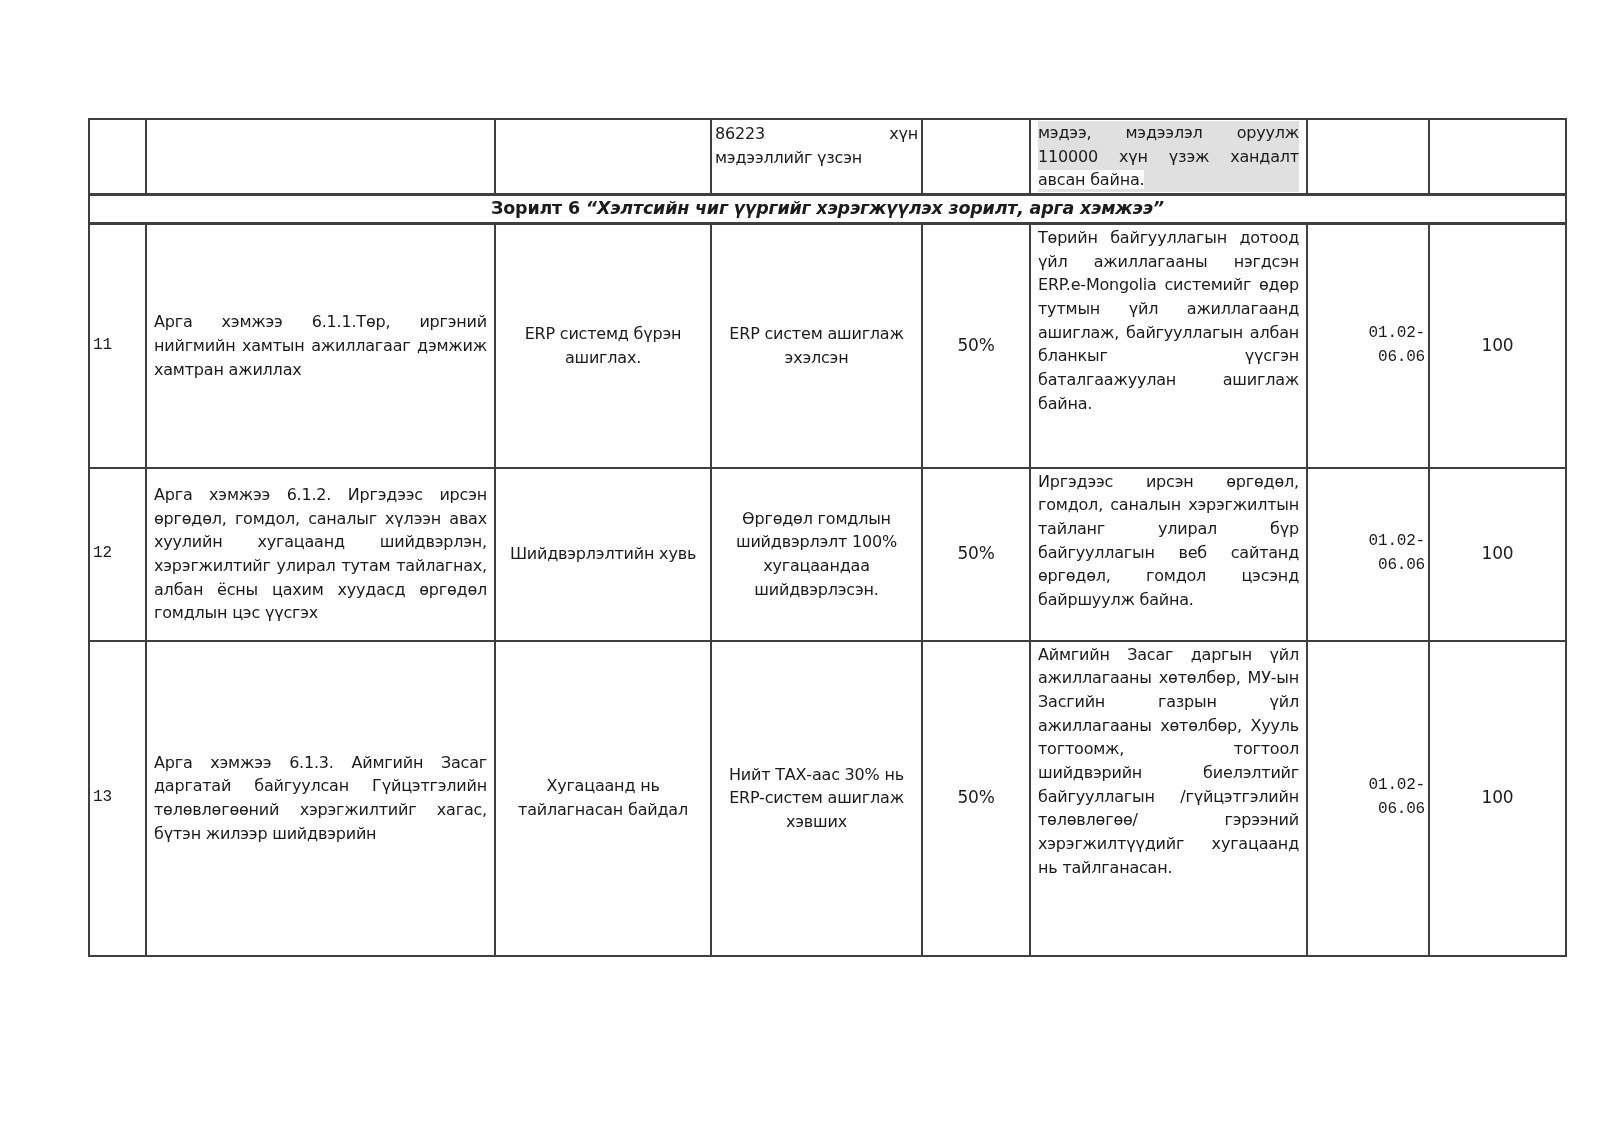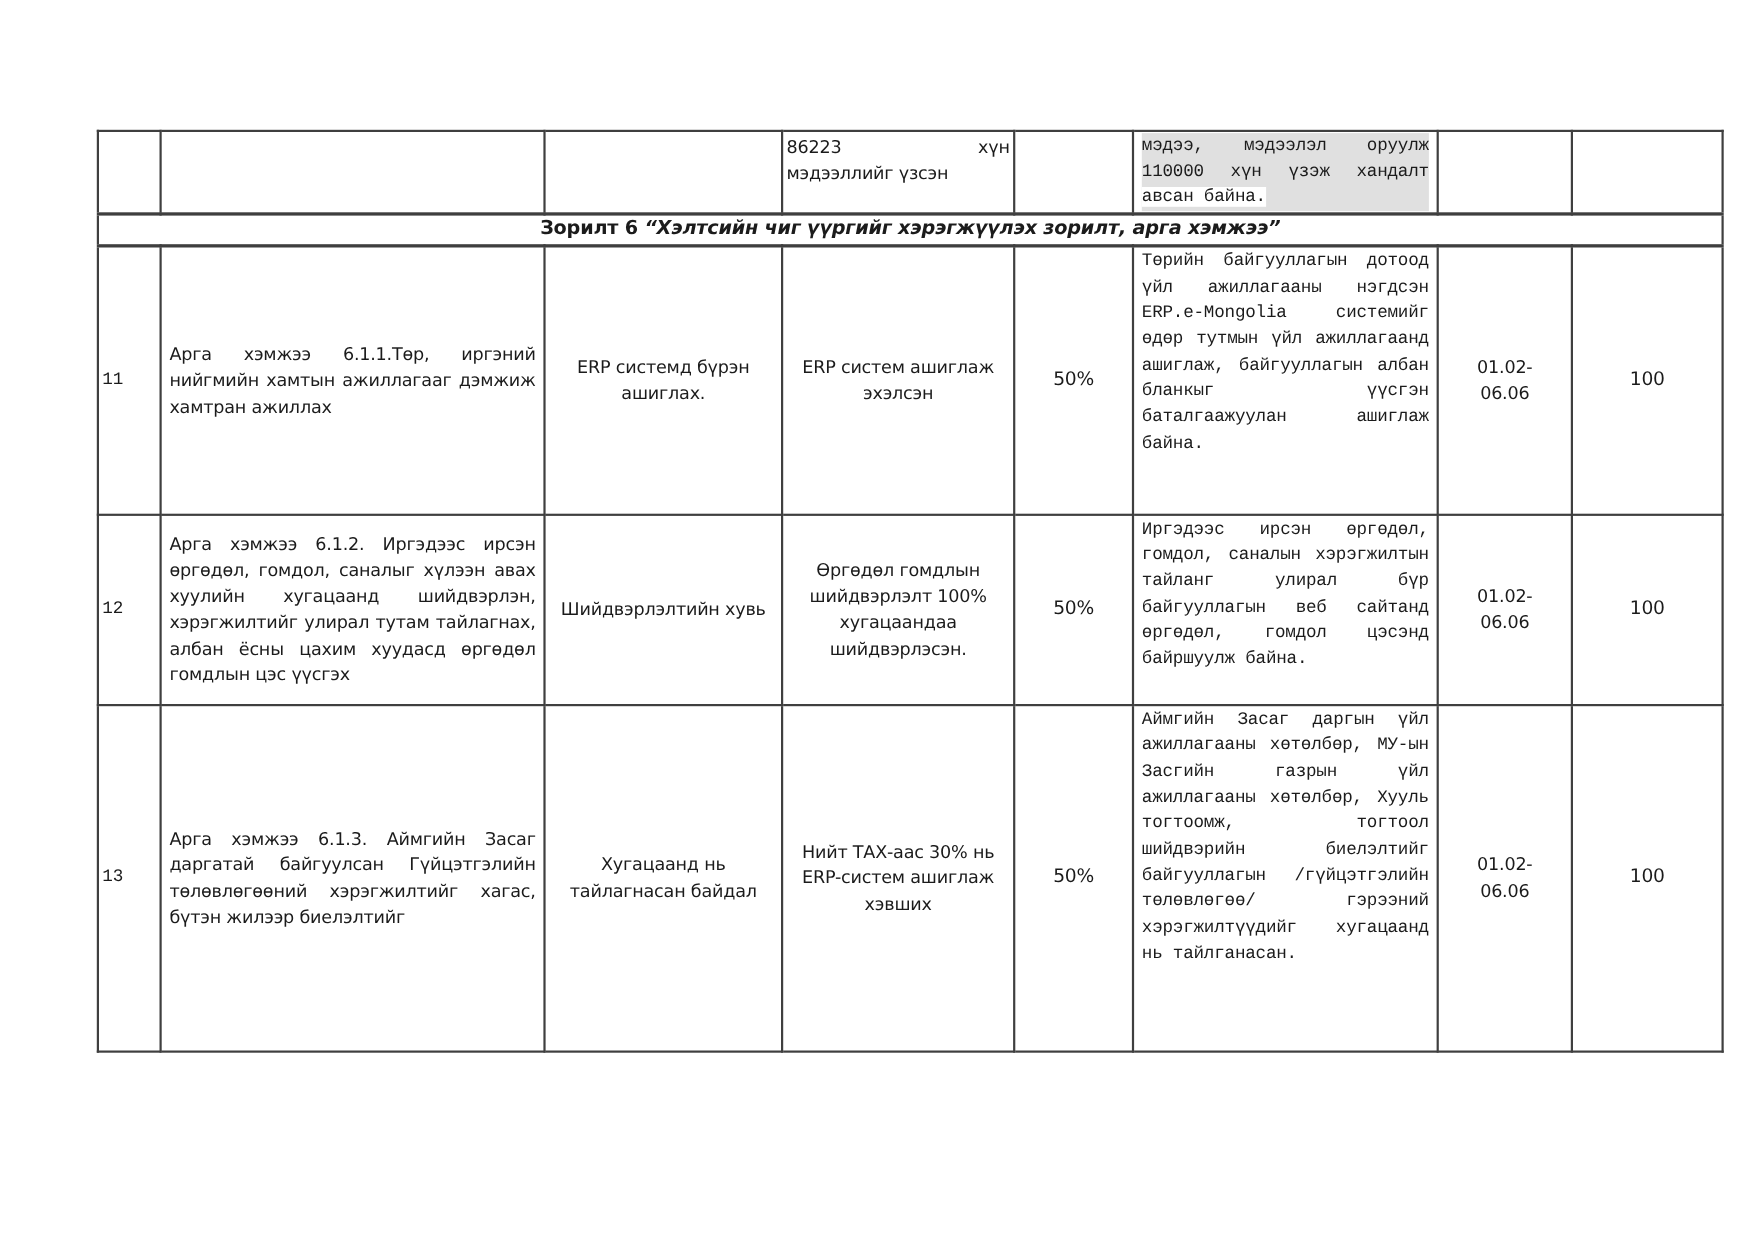--- a/index.html
+++ b/index.html
@@ -47,22 +47,22 @@
     padding: 2px 4px;
     line-height: 1.25;
     vertical-align: middle;
   }
   .italic { font-style: italic; }
   
   td.c-num { font-size: 16px; font-family: Liberation Mono, monospace; }
   td.c-activity { text-align: justify; padding: 2px 7px; }
   td.c-indicator, td.c-target { text-align: center; }
   td.c-percent { text-align: center; font-size: 17px; }
-  td.c-result { text-align: justify; vertical-align: top; padding: 1px 7px; font-family: Liberation Mono, monospace; }
-  td.c-period { text-align: center; white-space: pre-line; }
+  td.c-result { text-align: justify; vertical-align: top; padding: 1px 7px; }
+  td.c-period { text-align: right; white-space: pre-line; font-family: Liberation Mono, monospace; }
   td.c-score { text-align: center; font-size: 17px; }
 </style>
 </head>
 <body>
 
 <table class="doc-table">
   <colgroup>
     <col style="width:57px">
     <col style="width:349px">
     <col style="width:216px">
@@ -122,21 +122,21 @@
       <td class="c-target">Өргөдөл гомдлын шийдвэрлэлт 100% хугацаандаа шийдвэрлэсэн.</td>
       <td class="c-percent">50%</td>
       <td class="c-result">Иргэдээс ирсэн өргөдөл, гомдол, саналын хэрэгжилтын тайланг улирал бүр байгууллагын веб сайтанд өргөдөл, гомдол цэсэнд байршуулж байна.</td>
       <td class="c-period">01.02-
 06.06</td>
       <td class="c-score">100</td>
     </tr>
 
     <tr style="height:315px">
       <td class="c-num">13</td>
-      <td class="c-activity">Арга хэмжээ 6.1.3. Аймгийн Засаг даргатай байгуулсан Гүйцэтгэлийн төлөвлөгөөний хэрэгжилтийг хагас, бүтэн жилээр биелэлтийг</td>
+      <td class="c-activity">Арга хэмжээ 6.1.3. Аймгийн Засаг даргатай байгуулсан Гүйцэтгэлийн төлөвлөгөөний хэрэгжилтийг хагас, бүтэн жилээр шийдвэрийн</td>
       <td class="c-indicator">Хугацаанд нь тайлагнасан байдал</td>
       <td class="c-target">Нийт ТАХ-аас 30% нь ERP-систем ашиглаж хэвших</td>
       <td class="c-percent">50%</td>
       <td class="c-result">Аймгийн Засаг даргын үйл ажиллагааны хөтөлбөр, МУ-ын Засгийн газрын үйл ажиллагааны хөтөлбөр, Хууль тогтоомж, тогтоол шийдвэрийн биелэлтийг байгууллагын /гүйцэтгэлийн төлөвлөгөө/ гэрээний хэрэгжилтүүдийг хугацаанд нь тайлганасан.</td>
       <td class="c-period">01.02-
 06.06</td>
       <td class="c-score">100</td>
     </tr>
 
 

